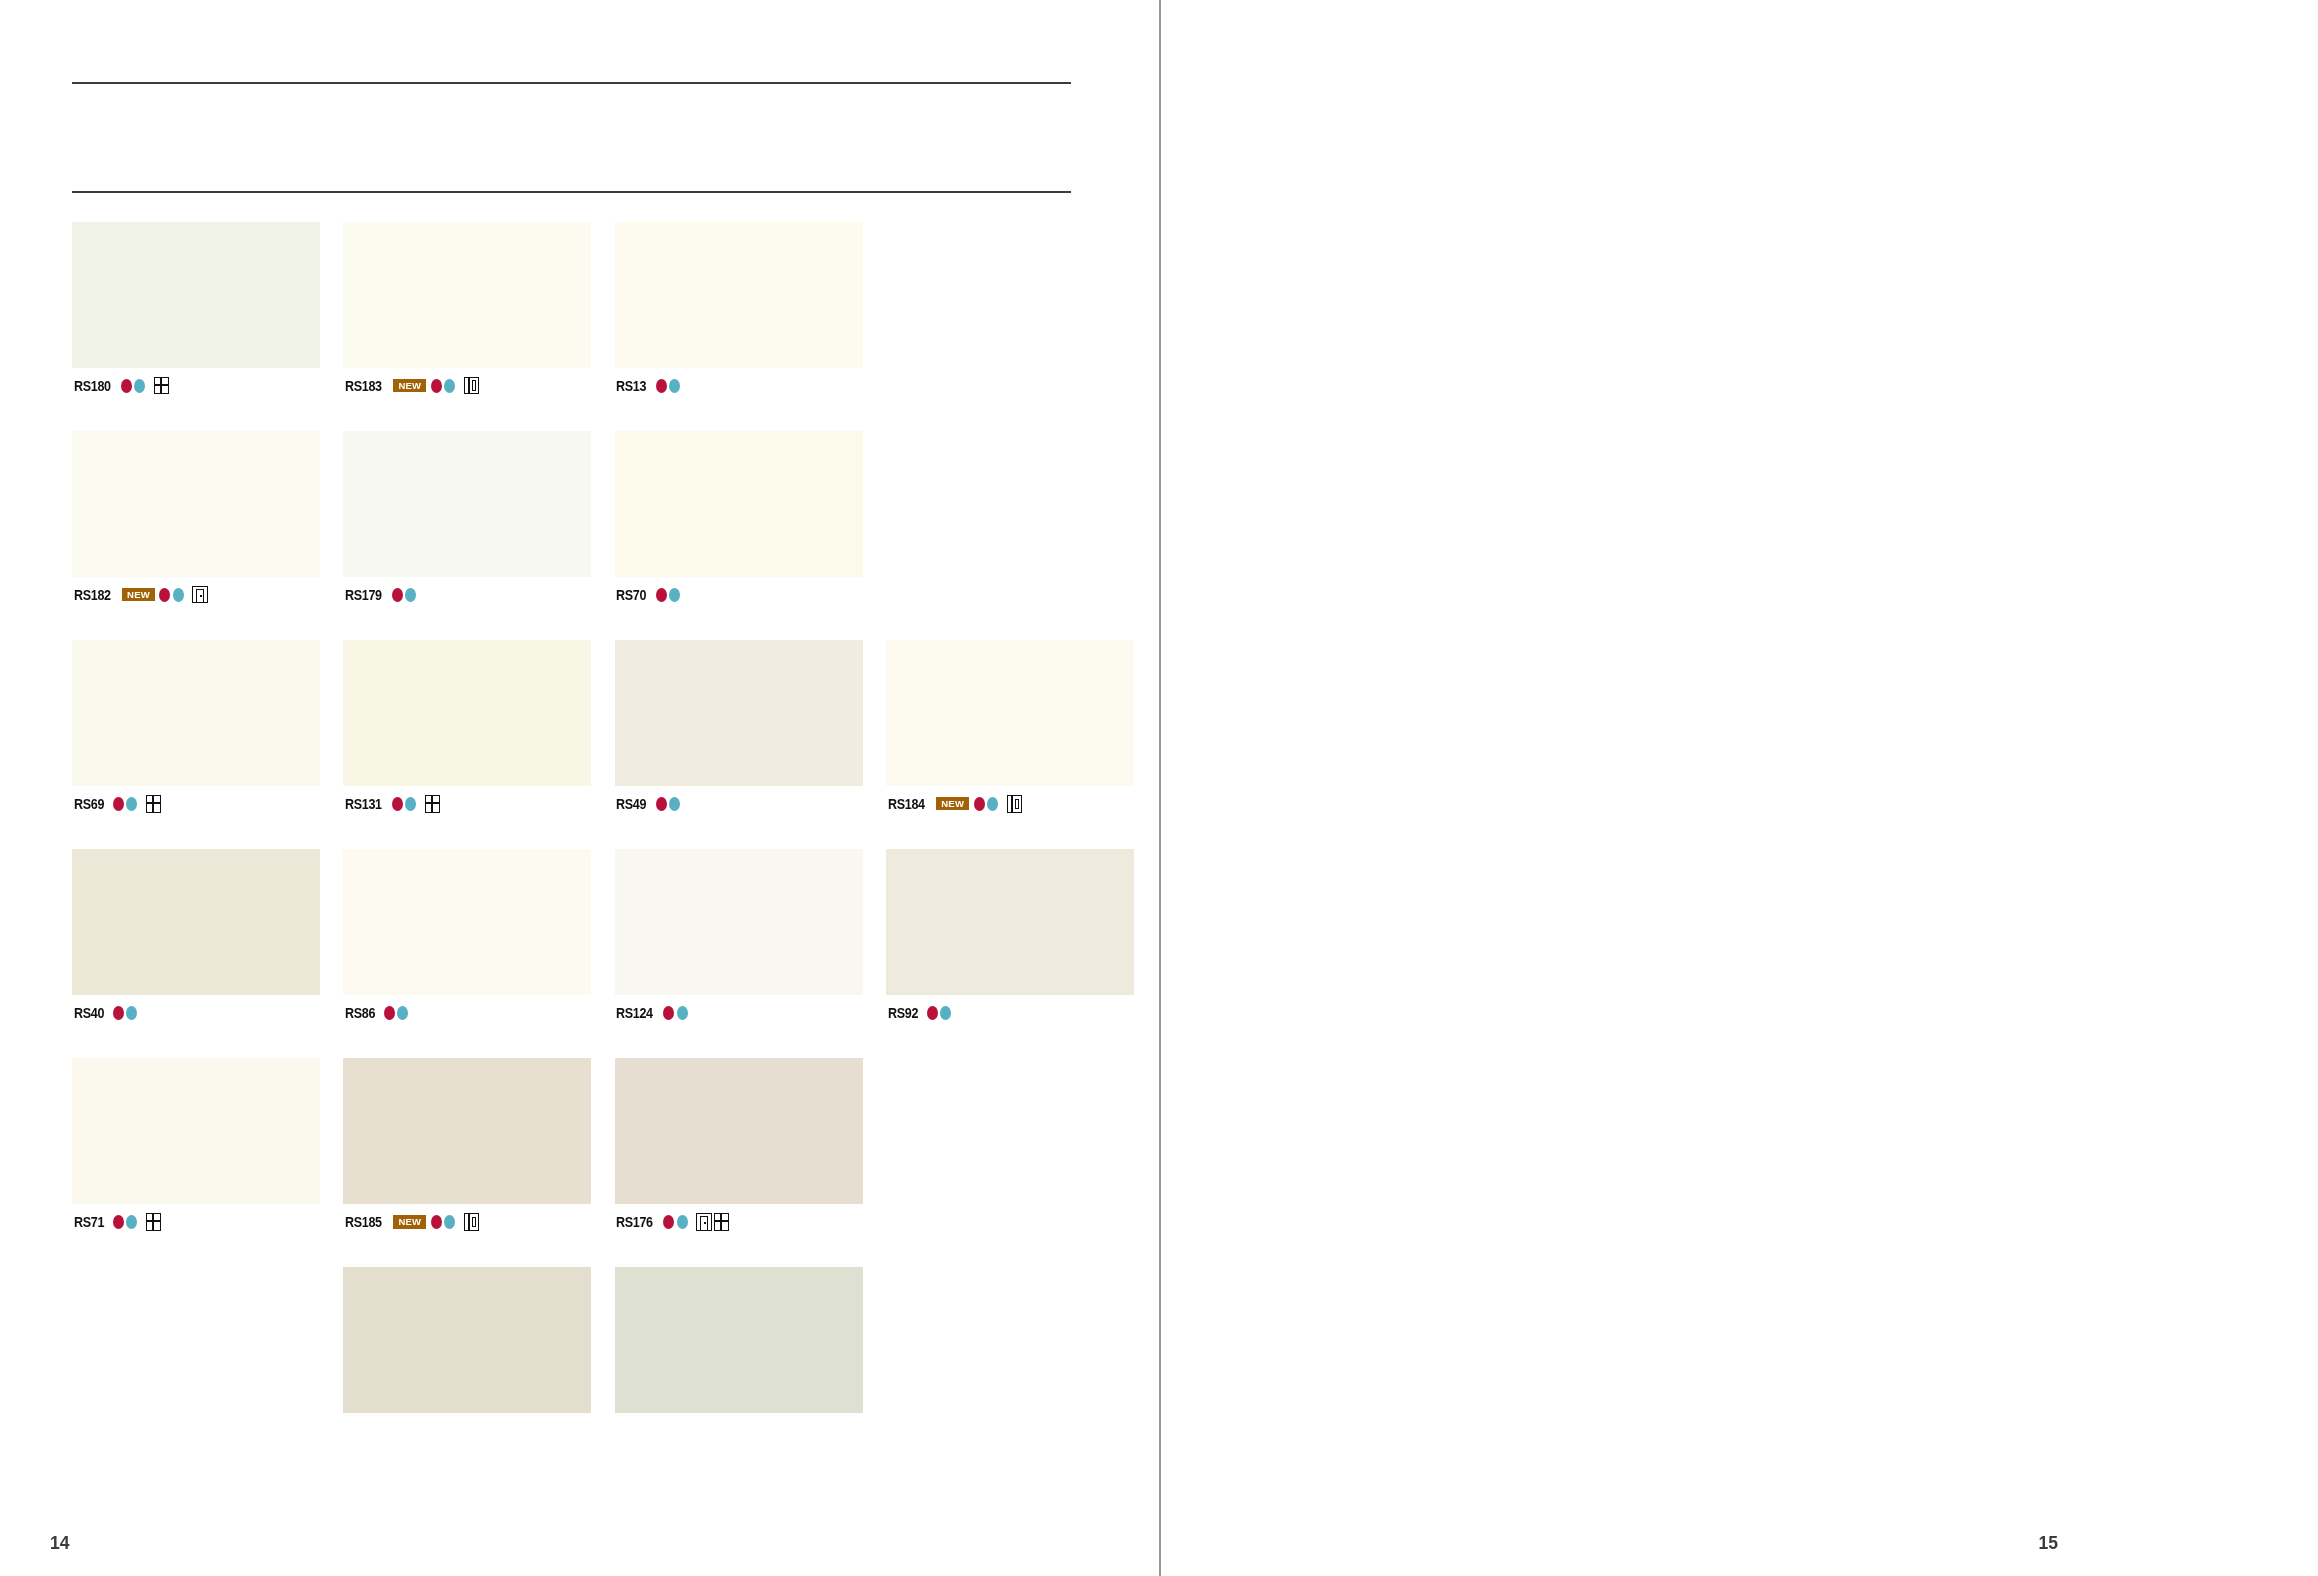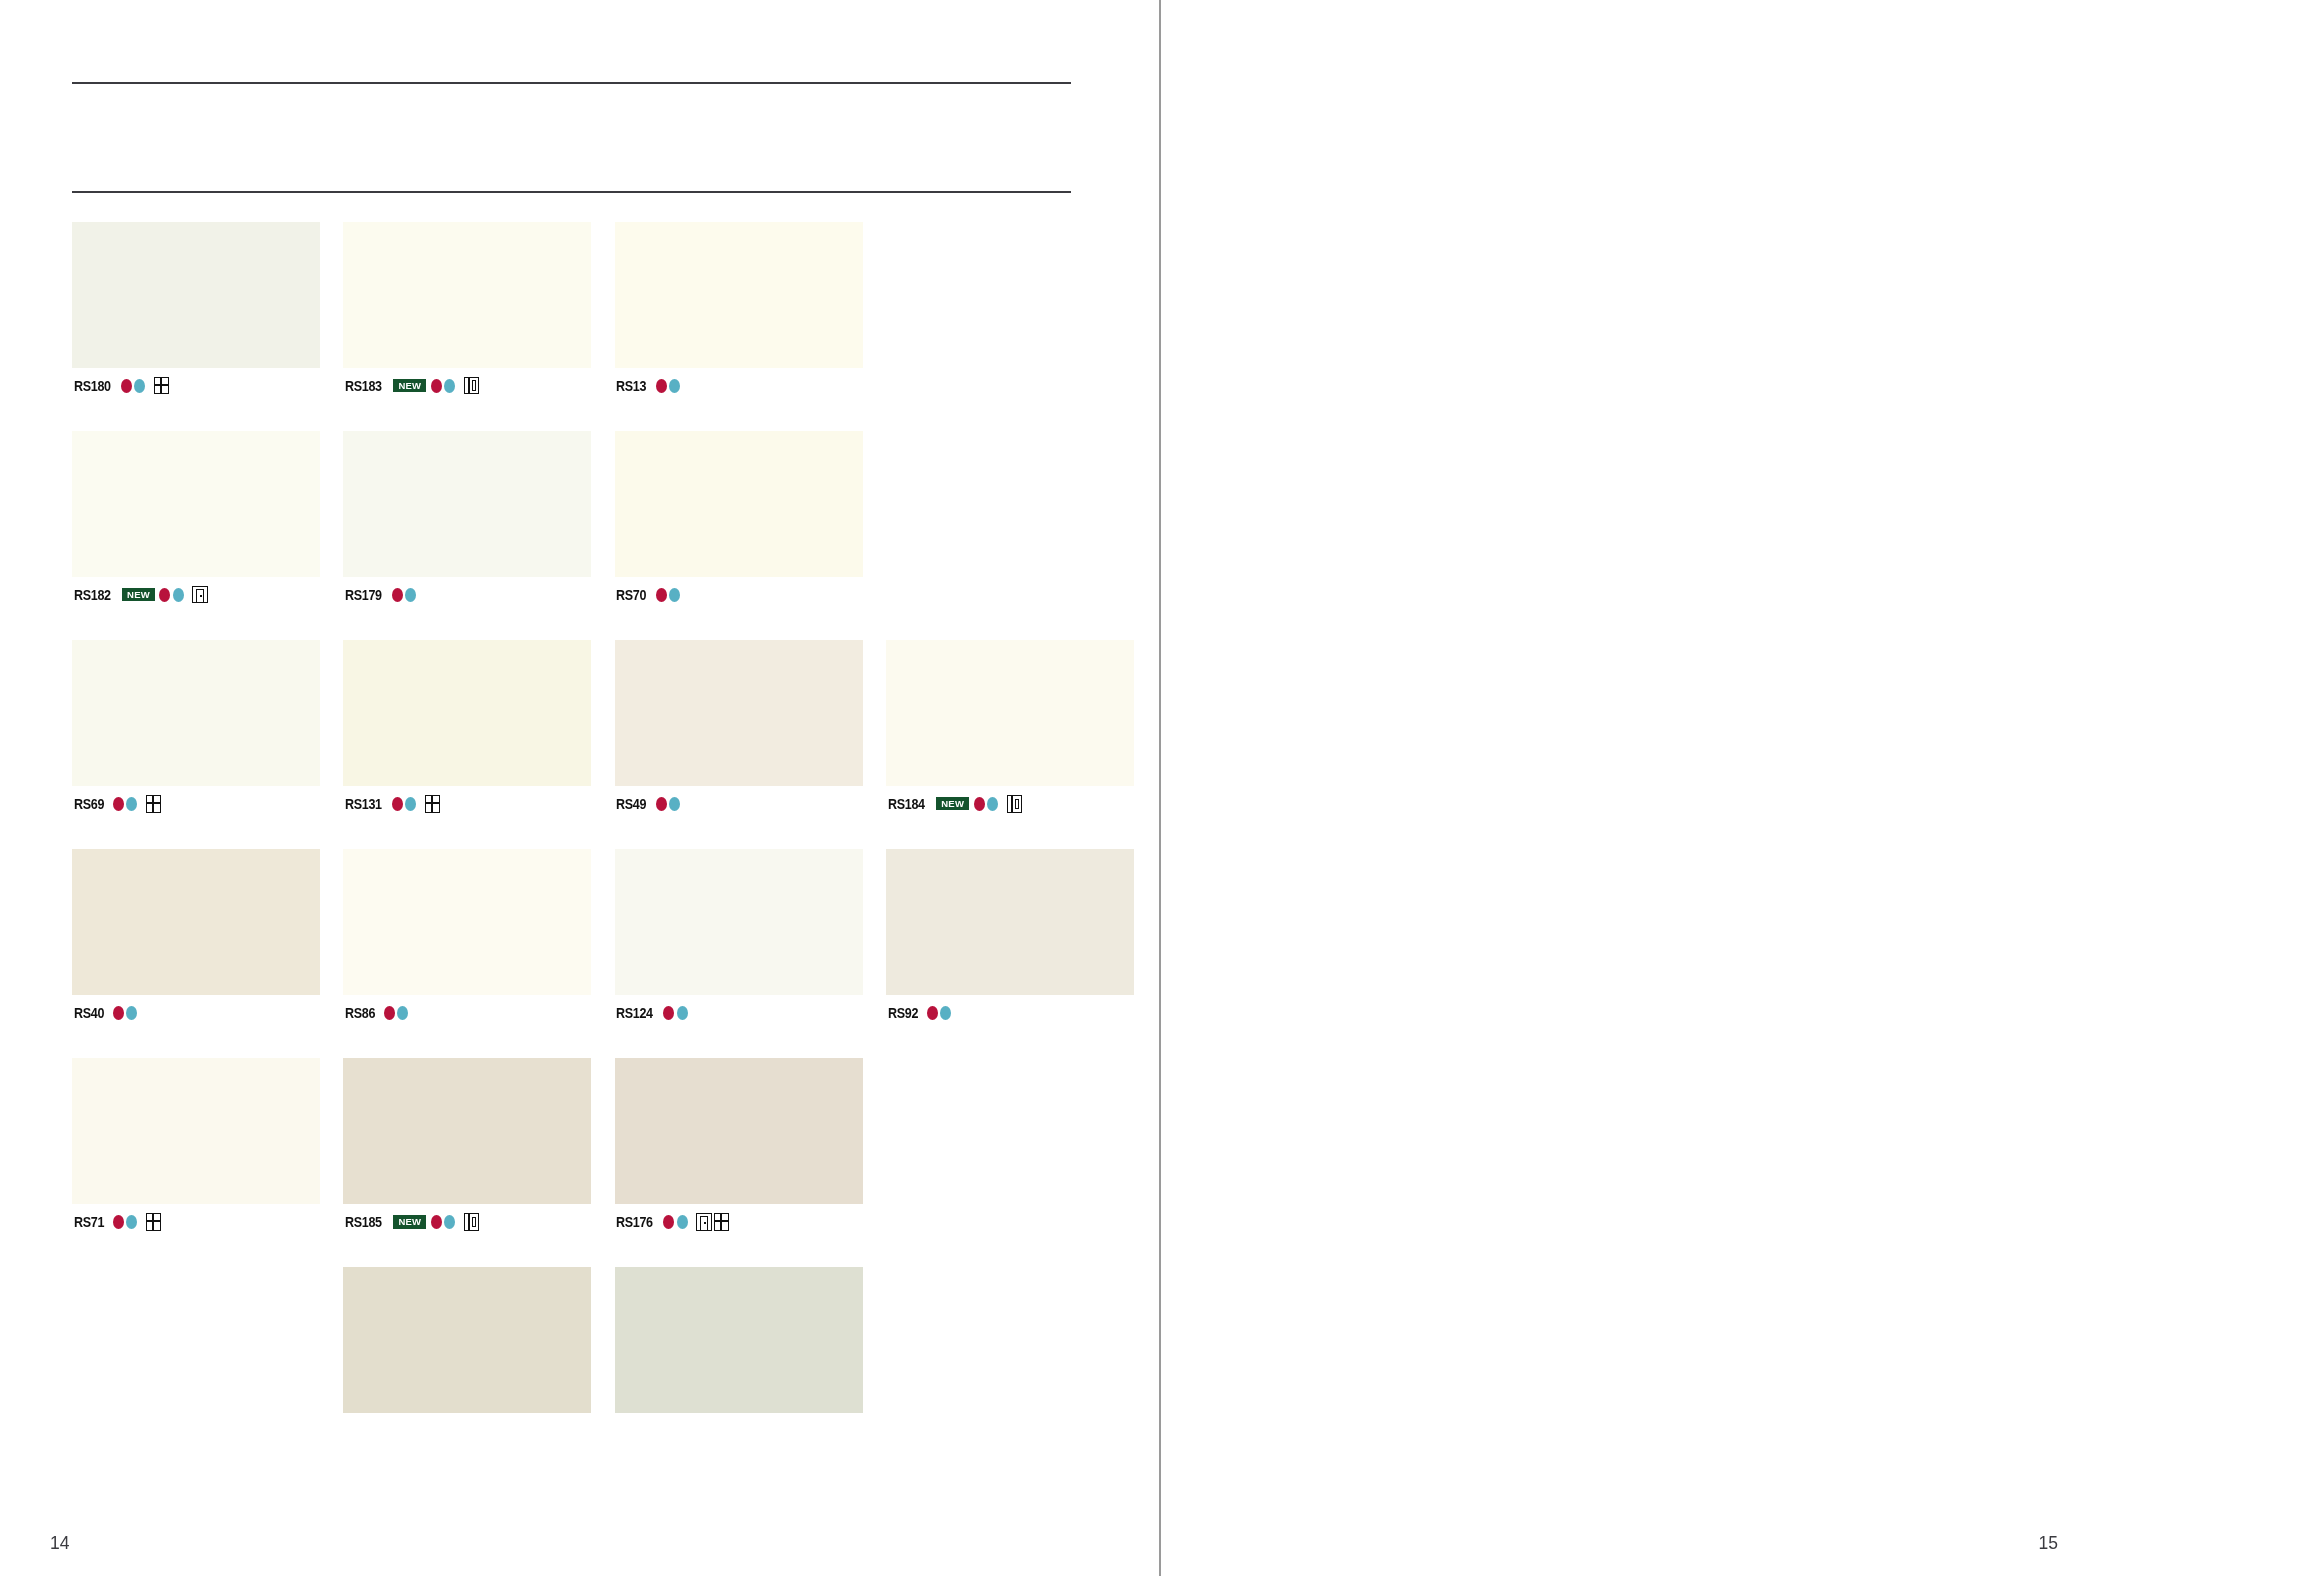--- a/index.html
+++ b/index.html
@@ -50,21 +50,21 @@
   }
   .code {
     font-size: 14.6px; font-weight: 800; color: #111;
     letter-spacing: -0.4px; font-stretch: condensed;
     font-family: "Liberation Sans Narrow", "Liberation Sans", sans-serif;
     transform: scaleX(0.86); transform-origin: left center;
     white-space: nowrap;
   }
   .badge-new {
     font-size: 9.5px; font-weight: 800; color: #ffffff;
-    background: #14532d; padding: 1.5px 5.1px 2.2px; letter-spacing: 0.2px;
+    background: #a16207; padding: 1.5px 5.1px 2.2px; letter-spacing: 0.2px;
     line-height: 1; margin-left: 1.5px;
   }
   .dot { width: 11px; height: 14px; border-radius: 50%; flex: none; }
   .dot.red  { background: #b8123c; }
   .dot.blue { background: #58b0c4; margin-left: -2.2px; }
   .icons { display: flex; align-items: center; gap: 2.2px; margin-left: 4.4px; }
 
   
   .ico { width: 15.3px; height: 17.5px; border: 1.8px solid #111; position: relative; background: #fff; flex: none; }
   
@@ -85,21 +85,21 @@
   }
   
   .ico-borte::before {
     content: ""; position: absolute; left: 0; right: 0; top: 6.2px; height: 1.8px; background: #111;
   }
   .ico-borte::after {
     content: ""; position: absolute; top: 0; bottom: 0; left: 5.5px; width: 1.8px; background: #111;
   }
 
   .pagenum {
-    position: absolute; font-size: 17.5px; font-weight: 400; color: #3b3b40;
+    position: absolute; font-size: 17.5px; font-weight: 700; color: #3b3b40;
   }
   .pagenum-left  { left: 50px;  top: 1533px; }
   .pagenum-right { right: 50px; top: 1533px; }
 </style>
 </head>
 <body>
 
 <div class="spread">
 
   <div class="gutter"></div>

